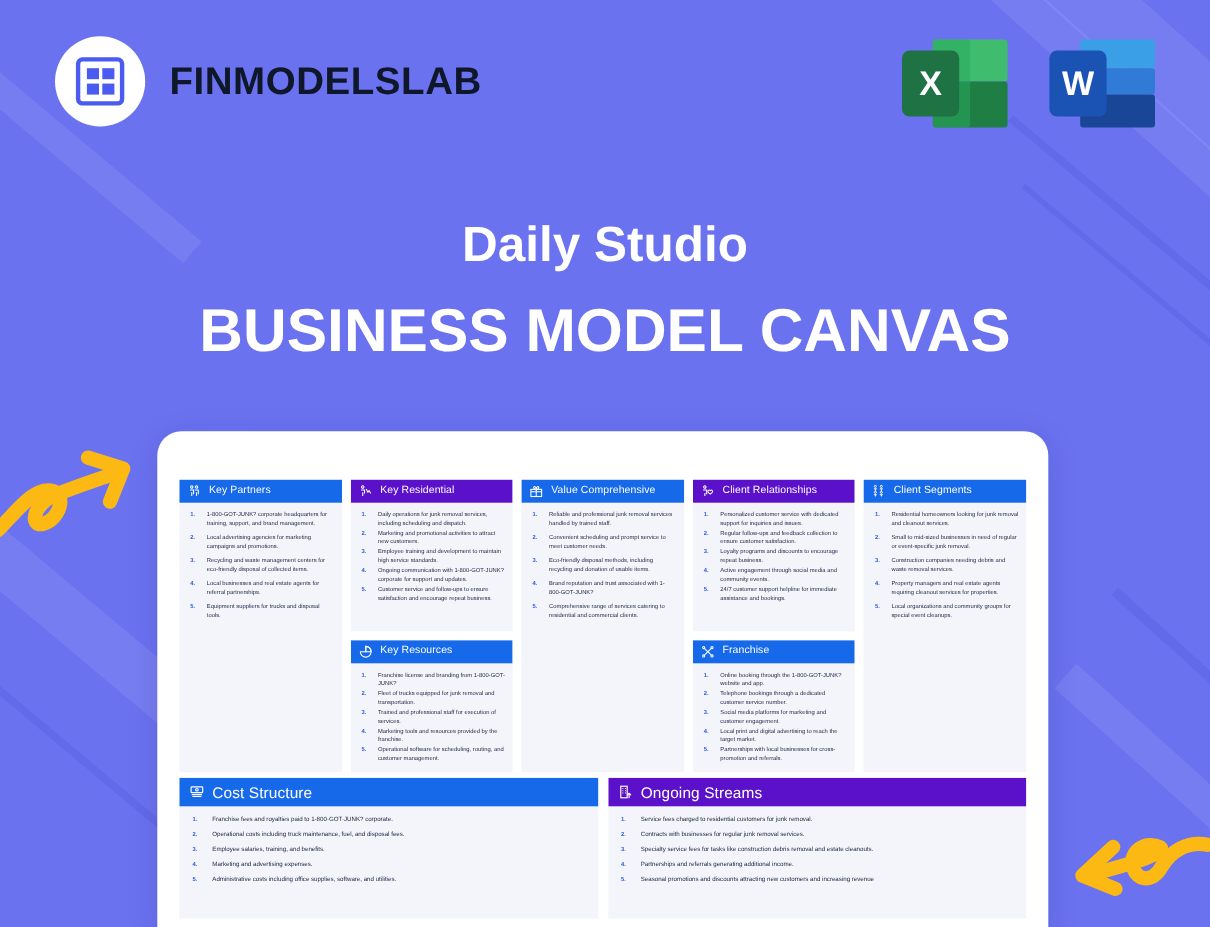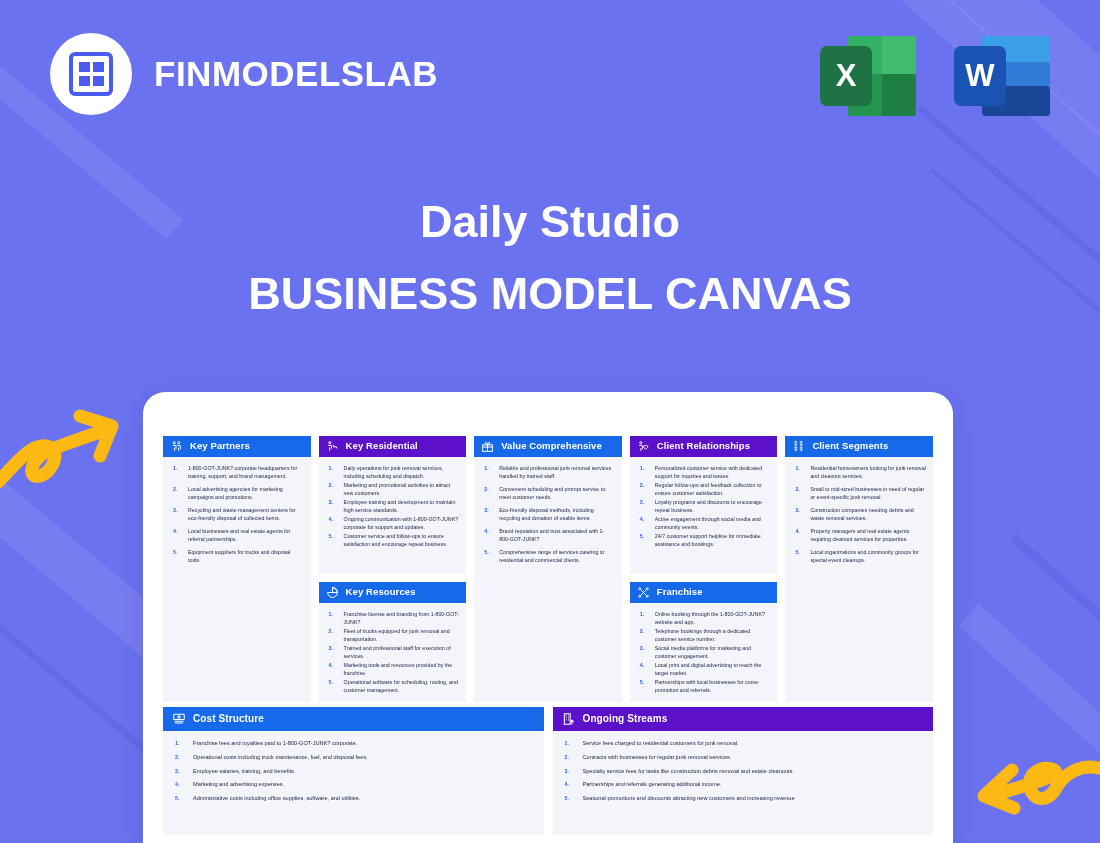--- a/index.html
+++ b/index.html
@@ -31,21 +31,21 @@
   }
   #logo-mark {
     width: 82px; height: 82px; border-radius: 50%;
     background: #ffffff;
     display: flex; align-items: center; justify-content: center;
     flex: 0 0 auto;
   }
   #logo-mark svg { display: block; }
   #logo-text { display: flex; flex-direction: column; }
   #logo-name {
-    font-size: 35px; font-weight: bold; color: #ffffff;
+    font-size: 35px; font-weight: bold; color: #0f172a;
     letter-spacing: 0.5px; line-height: 1.05;
   }
   #logo-sub {
     font-size: 19px; color: #fff; font-weight: 400;
     letter-spacing: 9.5px; line-height: 1.5; padding-left: 4px;
   }
 
   
   #office-icons {
     position: absolute; right: 50px; top: 30px;
@@ -60,21 +60,21 @@
     color: #fff; font-weight: bold; font-size: 31px;
     font-family: "Liberation Sans", sans-serif;
   }
 
   
   #title-block {
     position: absolute; left: 0; right: 0; top: 196px;
     text-align: center; color: #fff;
   }
   #title-main { font-size: 45px; font-weight: bold; letter-spacing: 0px; }
-  #title-sub { font-size: 45px; font-weight: bold; margin-top: 20px; }
+  #title-sub { font-size: 55px; font-weight: bold; margin-top: 20px; }
 
   
   .arrow { position: absolute; pointer-events: none; }
   #arrow-left { left: -4px; top: 408px; }
   #arrow-right { left: 968px; top: 752px; }
 
   
   #canvas-sheet {
     position: absolute; left: 143px; top: 392px;
     width: 810px; height: 460px;
@@ -100,21 +100,21 @@
 
   .bhead {
     display: flex; align-items: center; gap: 7px;
     padding: 4px 7px;
     min-height: 21px;
     color: #ffffff;
   }
   .bhead.blue { background: #1669e8; }
   .bhead.purple { background: #5b11c9; }
   .bhead-title {
-    font-size: 9.5px; font-weight: bold; line-height: 1.15;
+    font-size: 9.5px; font-weight: normal; line-height: 1.15;
     letter-spacing: 0.1px;
   }
   .bhead .ico { flex: 0 0 auto; display: flex; align-items: center; }
   .bhead .ico svg { display: block; }
 
   .blist {
     list-style: none;
     padding: 7px 7px 7px 8px;
     margin: 0;
     counter-reset: li;
@@ -146,21 +146,21 @@
     height: 128px;
   }
   #grid-bottom .blist li {
     font-size: 5.6px;
     margin-bottom: 6.5px;
     padding-left: 20px;
     line-height: 1.3;
   }
   #grid-bottom .blist { padding: 9px 10px 6px 10px; }
   #grid-bottom .bhead { padding: 5px 9px; min-height: 23px; }
-  #grid-bottom .bhead-title { font-size: 10px; }
+  #grid-bottom .bhead-title { font-size: 14px; }
 </style>
 </head>
 <body>
 
 <div id="stage">
 
   <div class="brush" style="left:700px;top:-60px;width:520px;height:60px;transform:rotate(42deg);"></div>
   <div class="brush" style="left:830px;top:90px;width:430px;height:34px;transform:rotate(42deg);"></div>
   <div class="brush dark" style="left:880px;top:210px;width:330px;height:7px;transform:rotate(40deg);"></div>
   <div class="brush dark" style="left:900px;top:250px;width:260px;height:5px;transform:rotate(40deg);"></div>

